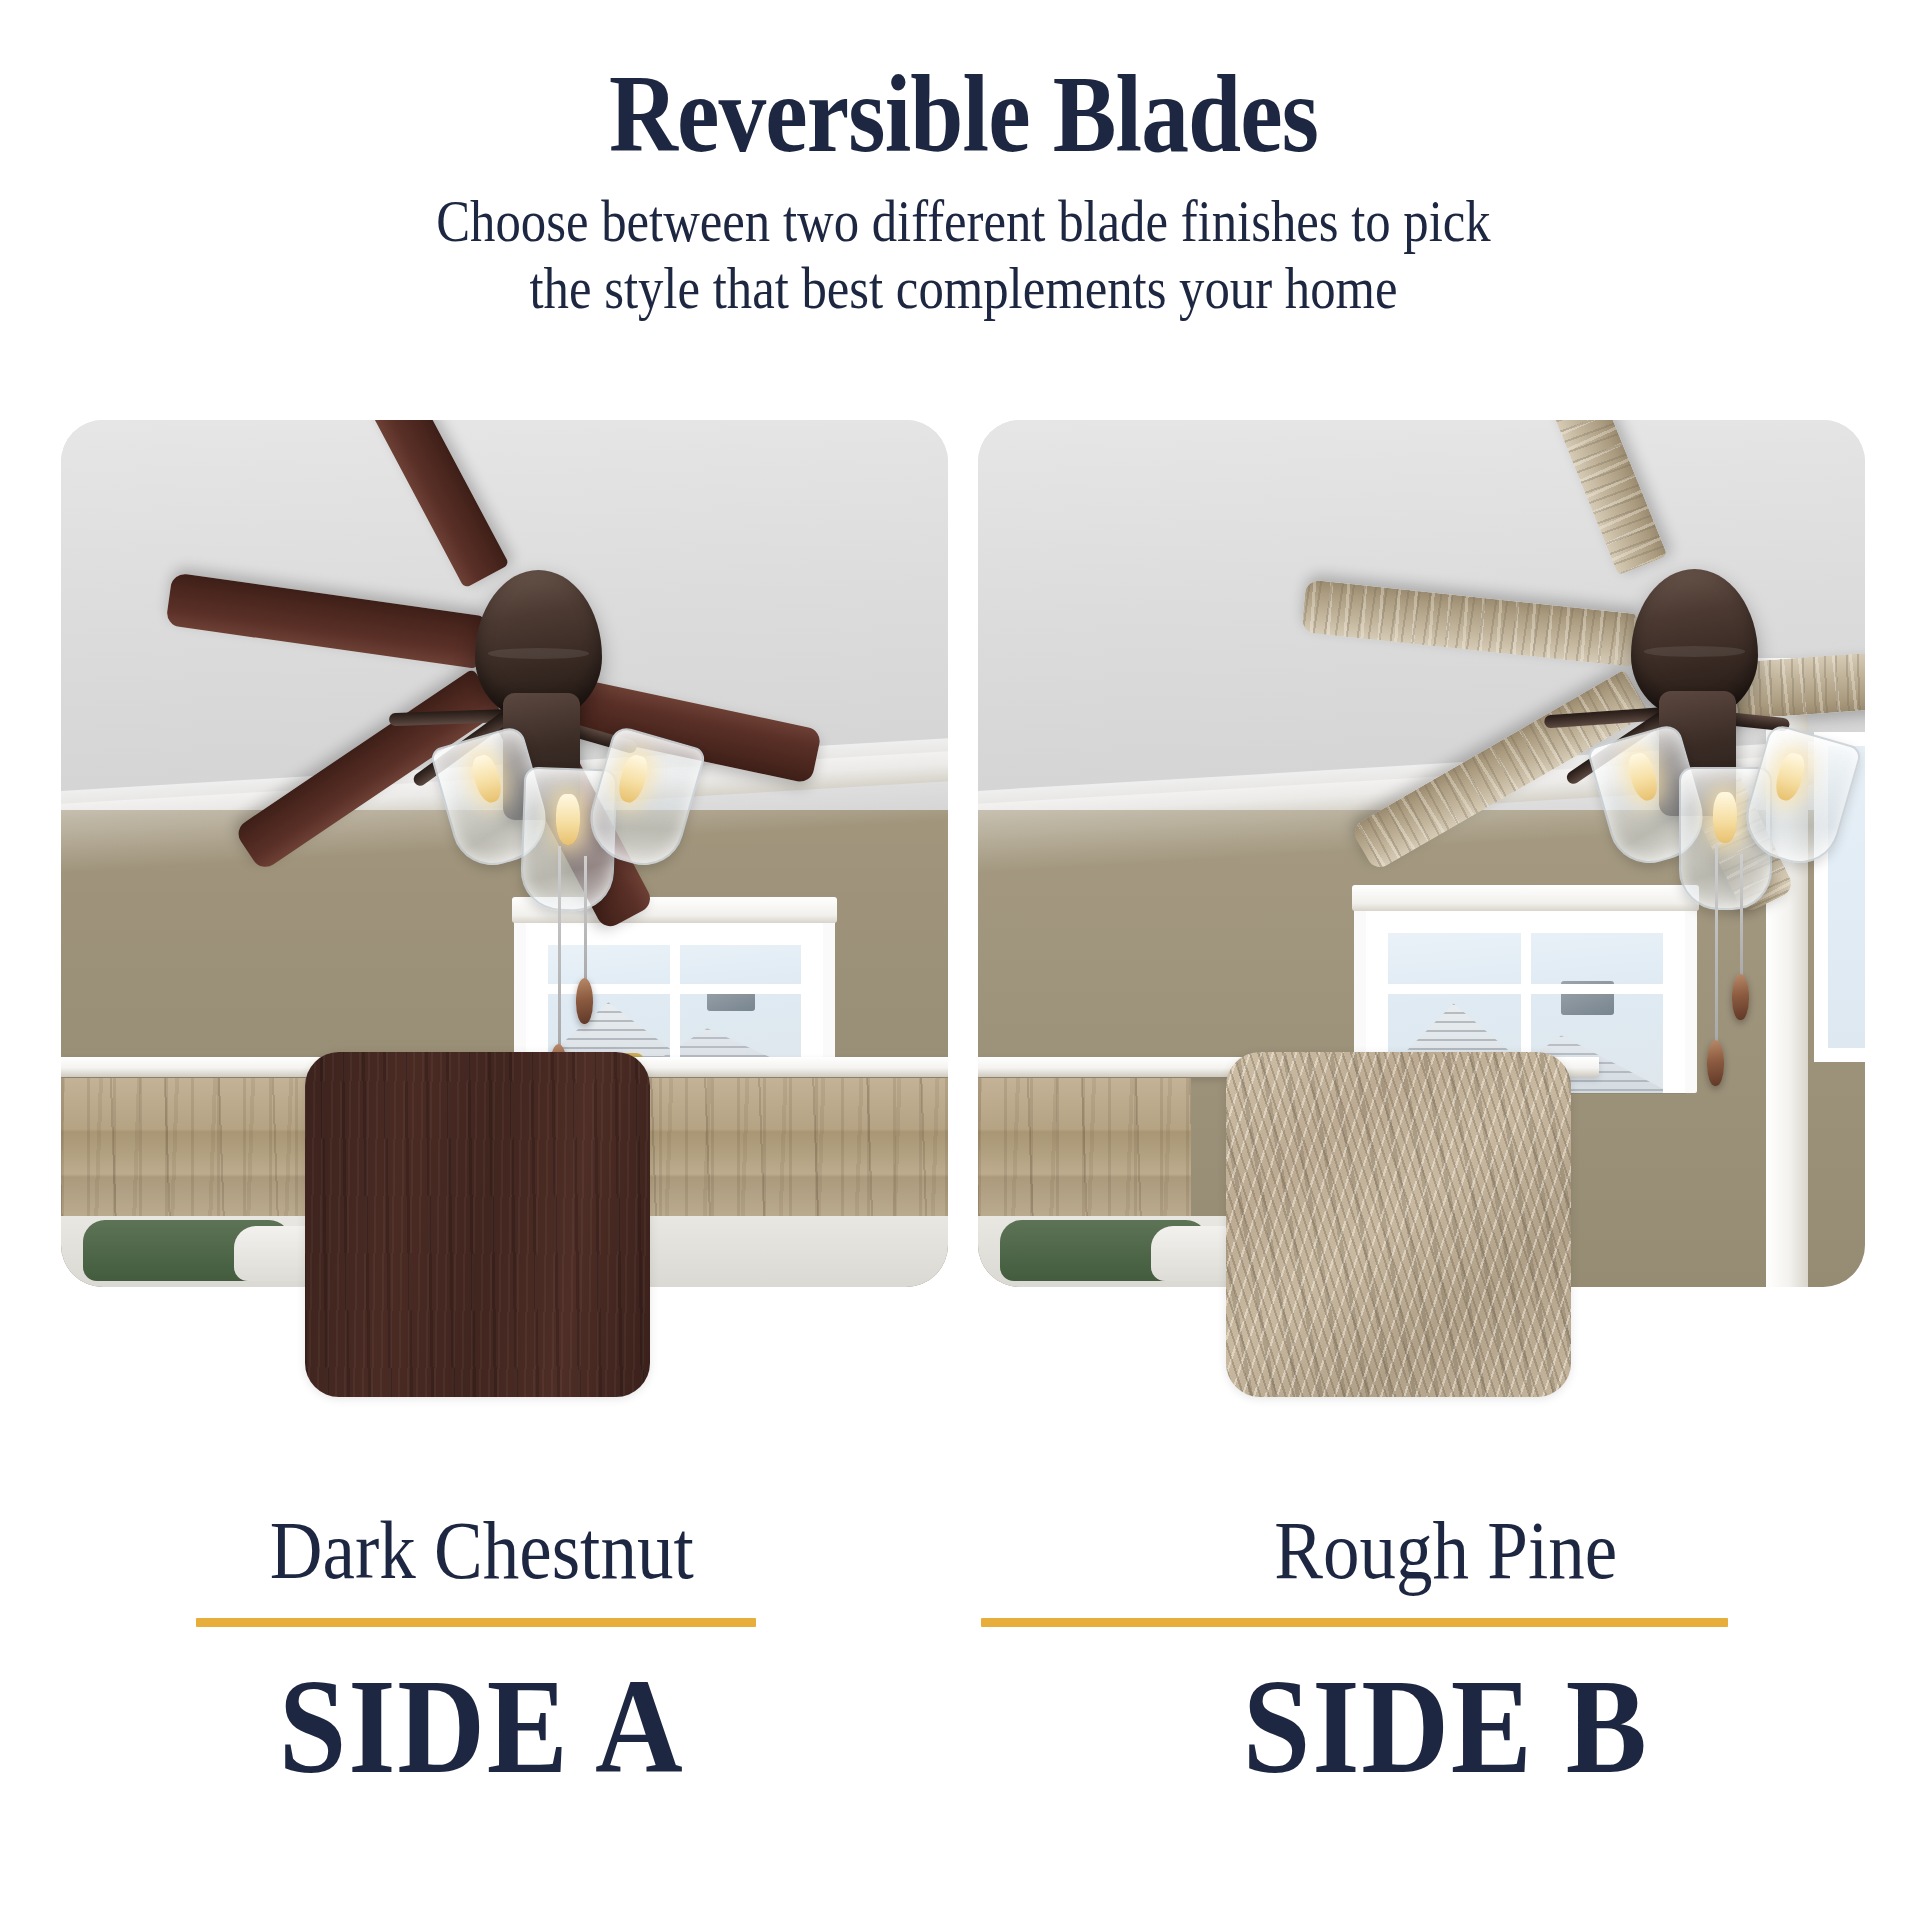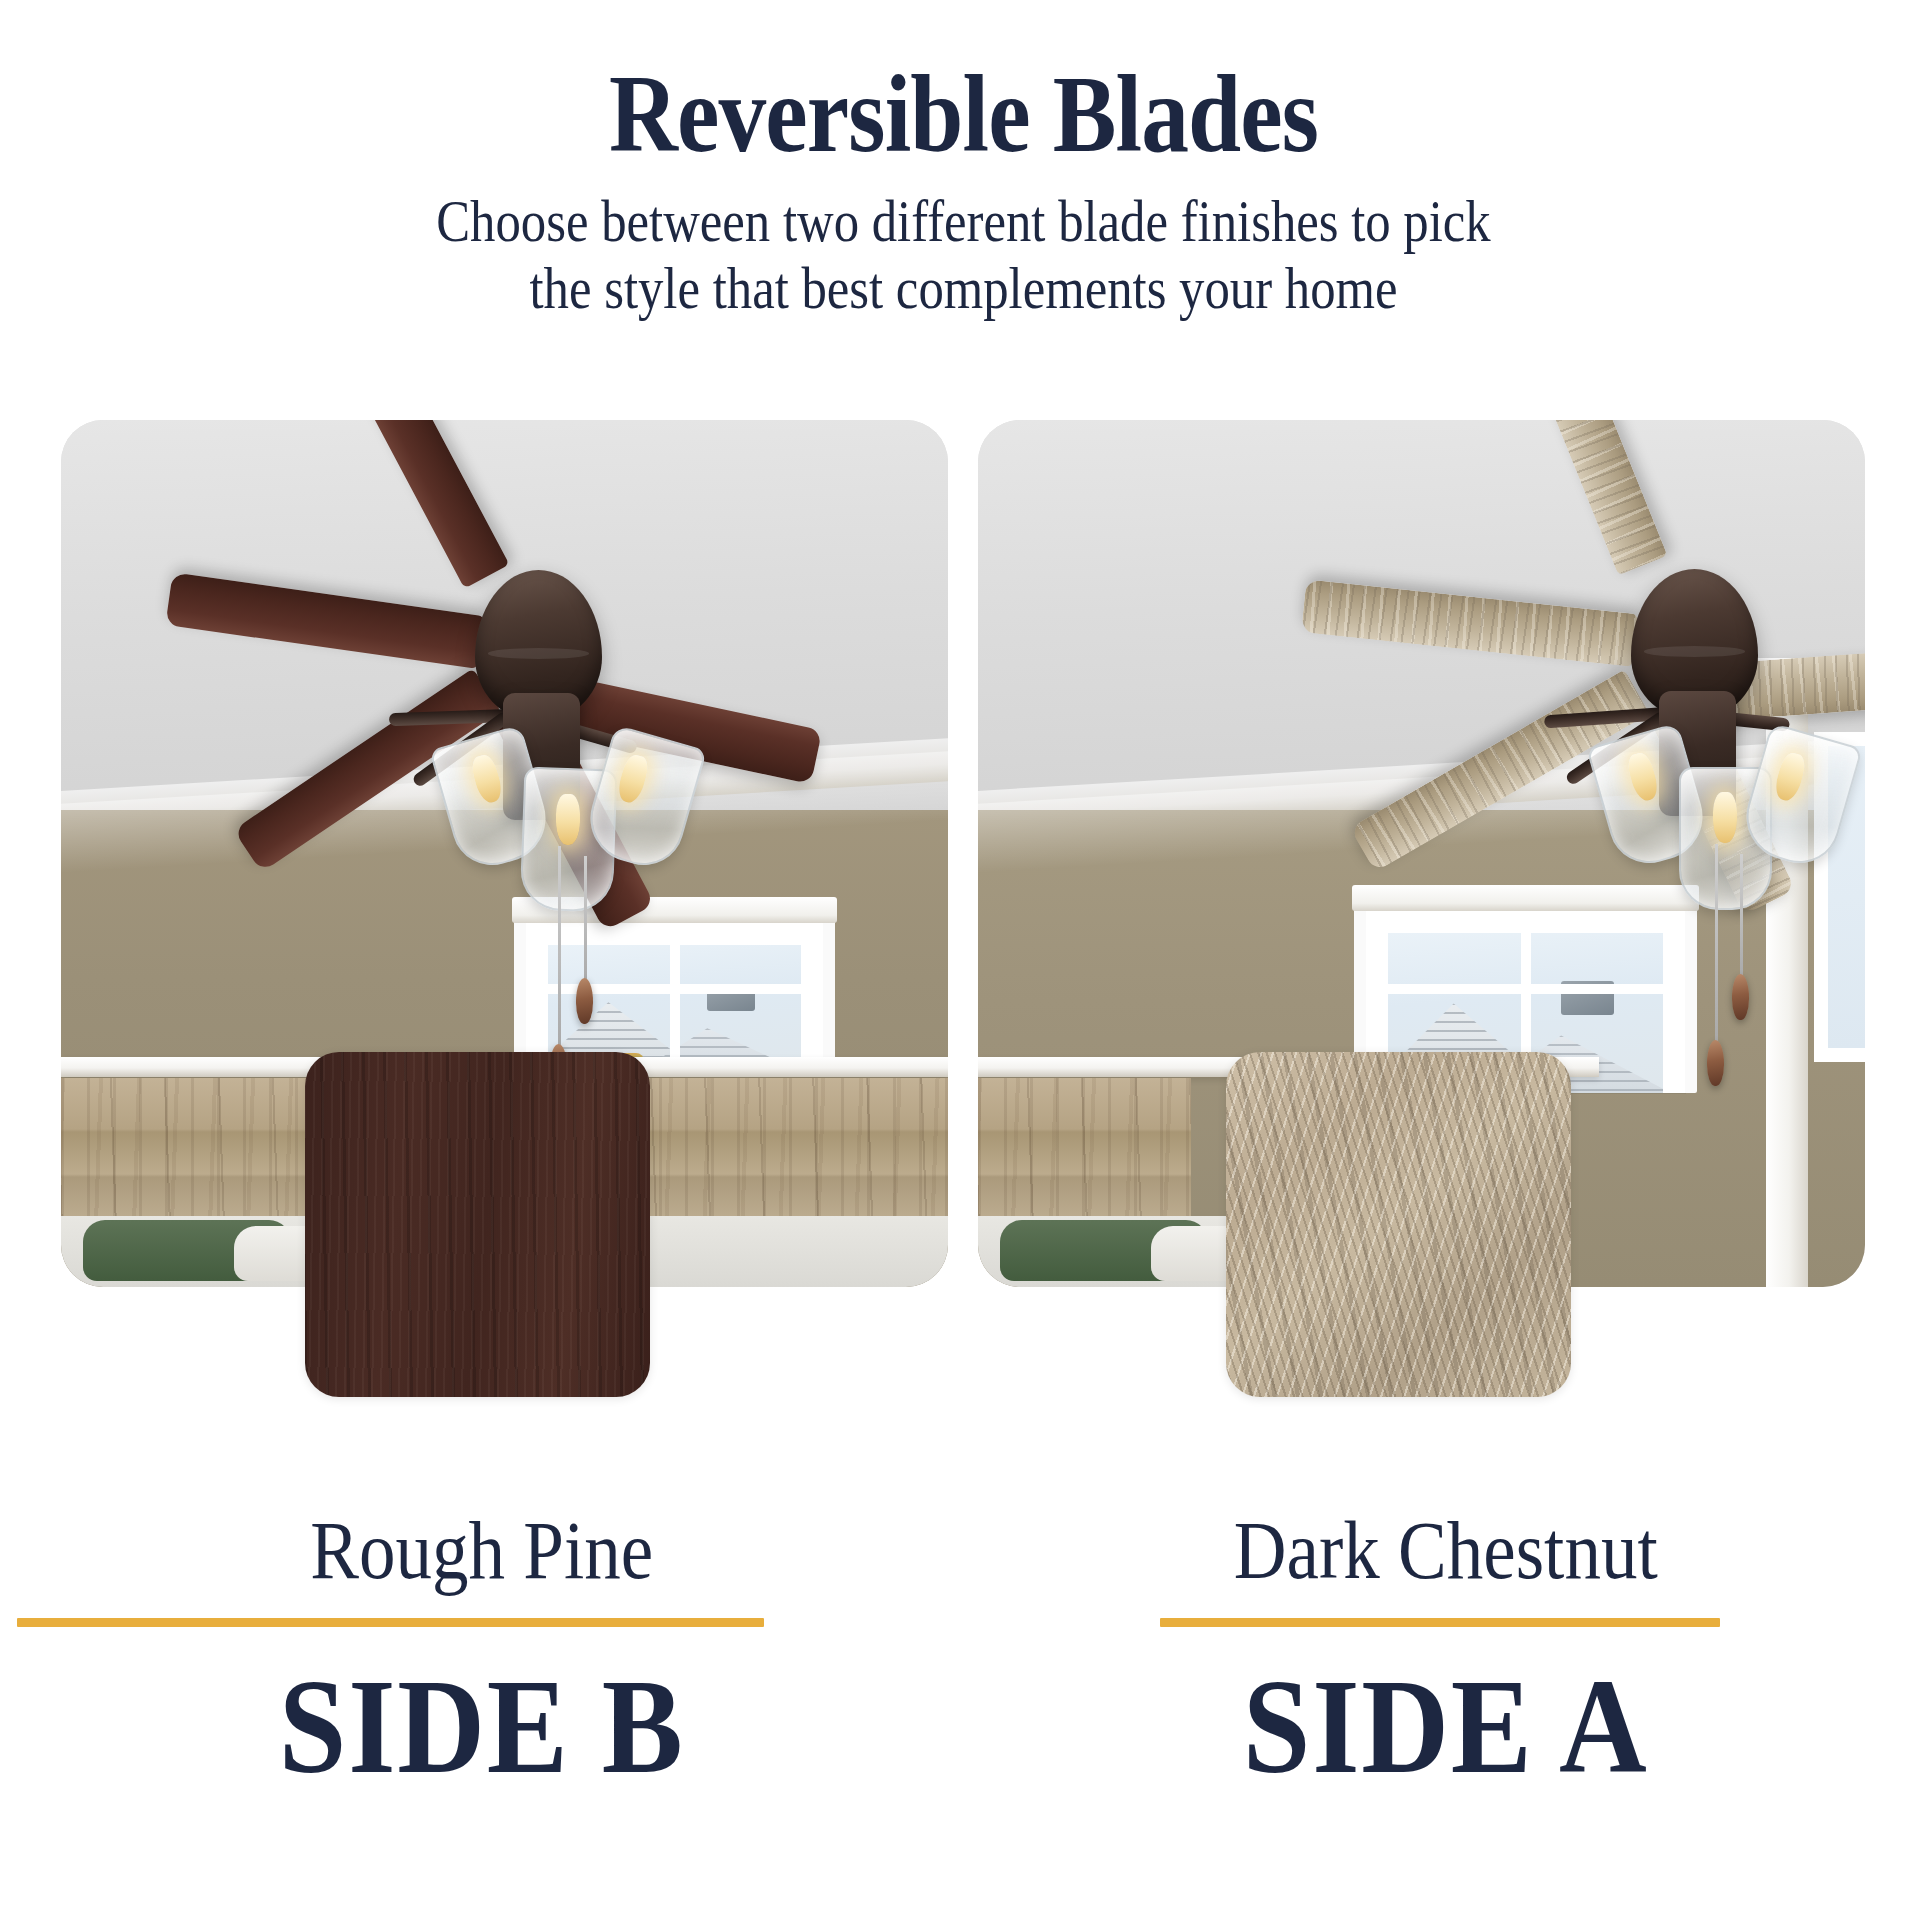--- a/index.html
+++ b/index.html
@@ -411,25 +411,25 @@
     </div>
   </div>
 </div>
 
 <div class="swatch chestnut"></div>
 <div class="swatch pine"></div>
 
 <div class="labels">
 
   <div class="label-col">
+    <p class="finish-name">Dark Chestnut</p>
+    <div class="gold-rule left"></div>
+    <p class="side-label">SIDE A</p>
+  </div>
+
+  <div class="label-col">
     <p class="finish-name">Rough Pine</p>
     <div class="gold-rule right"></div>
     <p class="side-label">SIDE B</p>
   </div>
 
-  <div class="label-col">
-    <p class="finish-name">Dark Chestnut</p>
-    <div class="gold-rule left"></div>
-    <p class="side-label">SIDE A</p>
-  </div>
-
 </div>
 
 
 </body></html>

